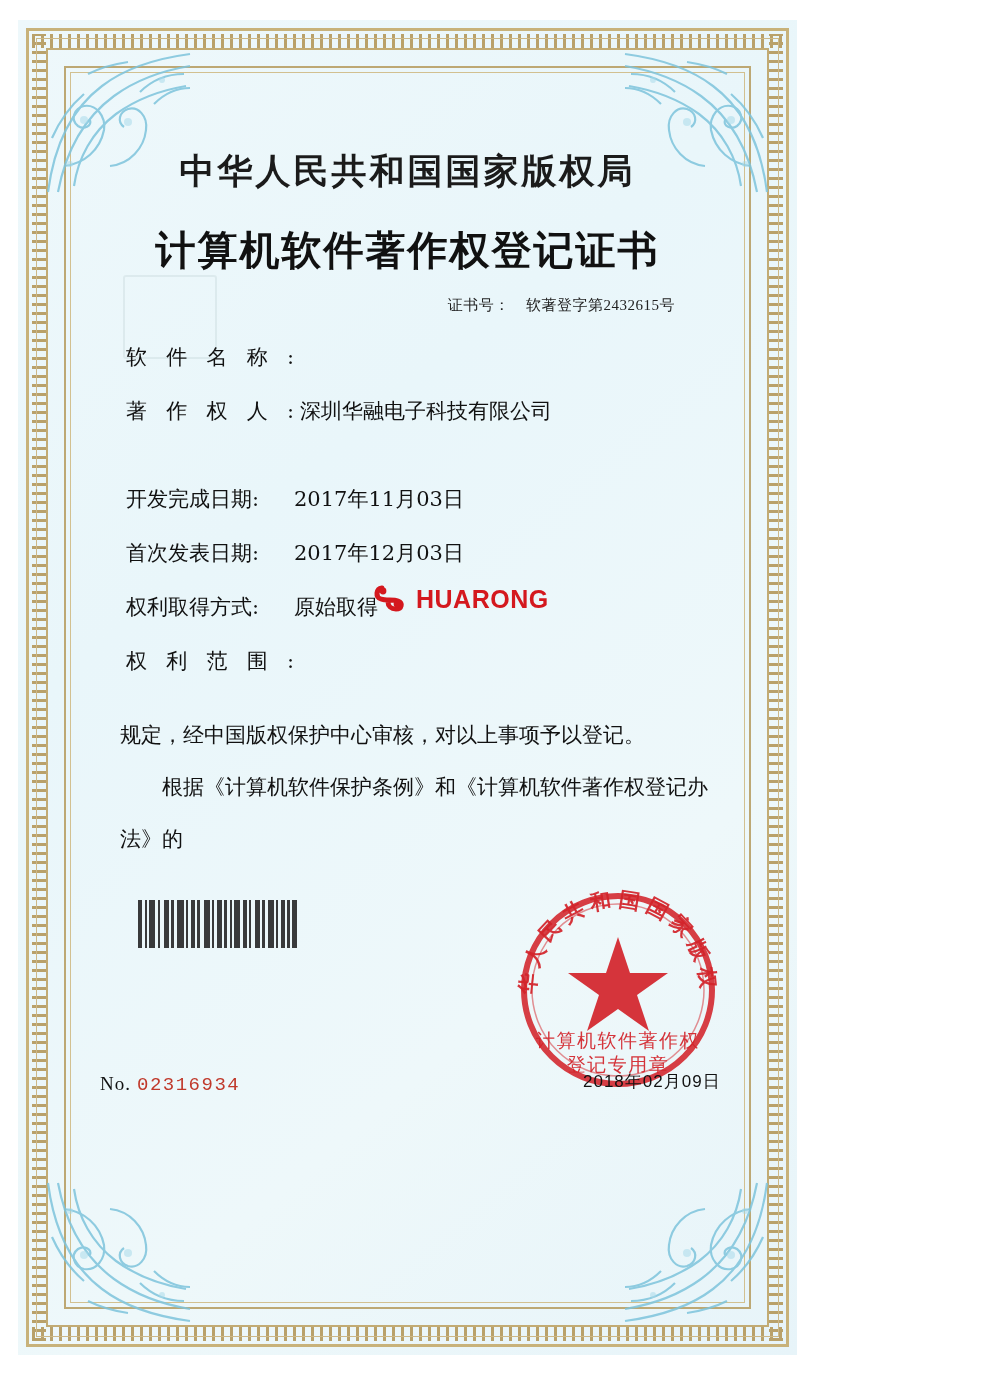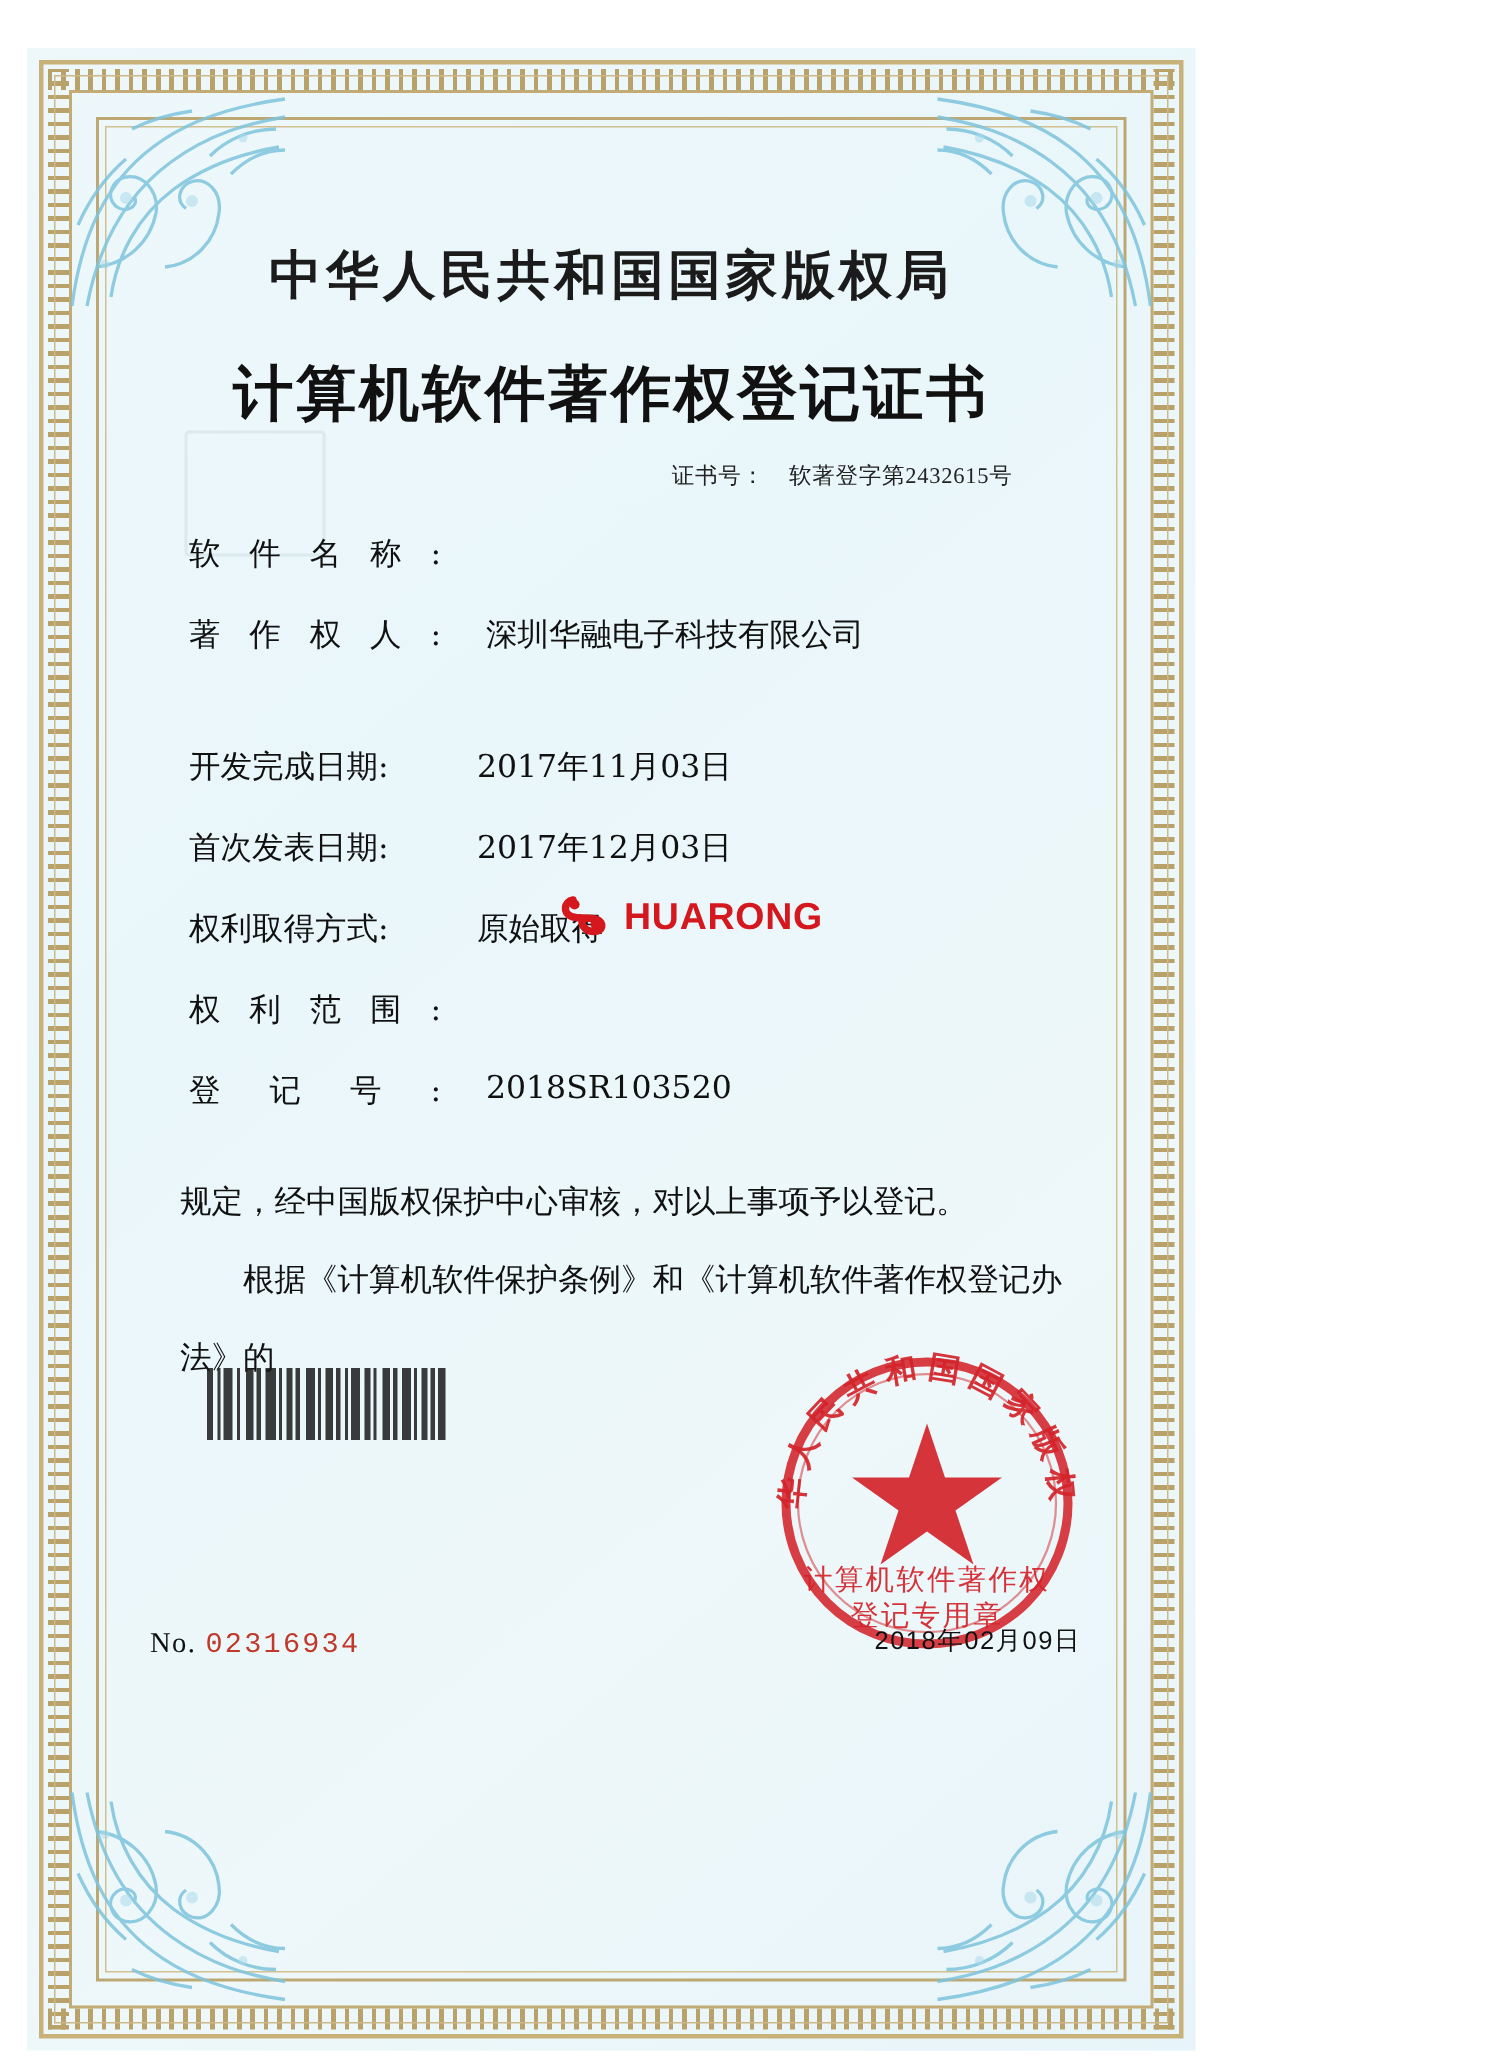--- a/index.html
+++ b/index.html
@@ -12,21 +12,21 @@
     height: 1375px;
     position: relative;
     font-family: "Liberation Serif", "DejaVu Serif", serif;
     overflow: hidden;
   }
 
   
   .certificate {
     position: absolute;
     left: 18px;
-    top: 32px;
+    top: 20px;
     width: 779px;
     height: 1335px;
     background: linear-gradient(140deg, #eef8fb 0%, #e9f6fa 35%, #eef8fa 70%, #e7f4f9 100%);
     box-sizing: border-box;
     overflow: hidden;
   }
 
   
   .frame-outer {
     position: absolute;
@@ -140,21 +140,20 @@
   .fields {
     margin-top: 28px;
     padding-left: 38px;
     color: #111;
   }
   .field-row {
     display: flex;
     align-items: flex-start;
     margin-bottom: 26px;
     font-size: 21px;
-    gap: 24px;
   }
   .field-label {
     width: 168px;
     flex: 0 0 168px;
     letter-spacing: 0px;
     color: #111;
     font-family: "DejaVu Serif", "Liberation Serif", serif;
   }
   .field-label.spaced {
     text-align: justify;
@@ -382,24 +381,20 @@
 
       <div class="field-row">
         <div class="field-label">权利取得方式:</div>
         <div class="field-value">原始取得</div>
       </div>
 
       <div class="field-row">
         <div class="field-label spaced">权利范围:</div>
       </div>
 
-      <div class="field-row">
-        <div class="field-label spaced">登记号:</div>
-        <div class="field-value">2018SR103520</div>
-      </div>
 
     </div>
 
     <div class="statement">
       <div>规定，经中国版权保护中心审核，对以上事项予以登记。</div>
       <div><span class="indent"></span><span>根据《计算机软件保护条例》和《计算机软件著作权登记办法》的</span></div>
     </div>
 
   </div>
 

